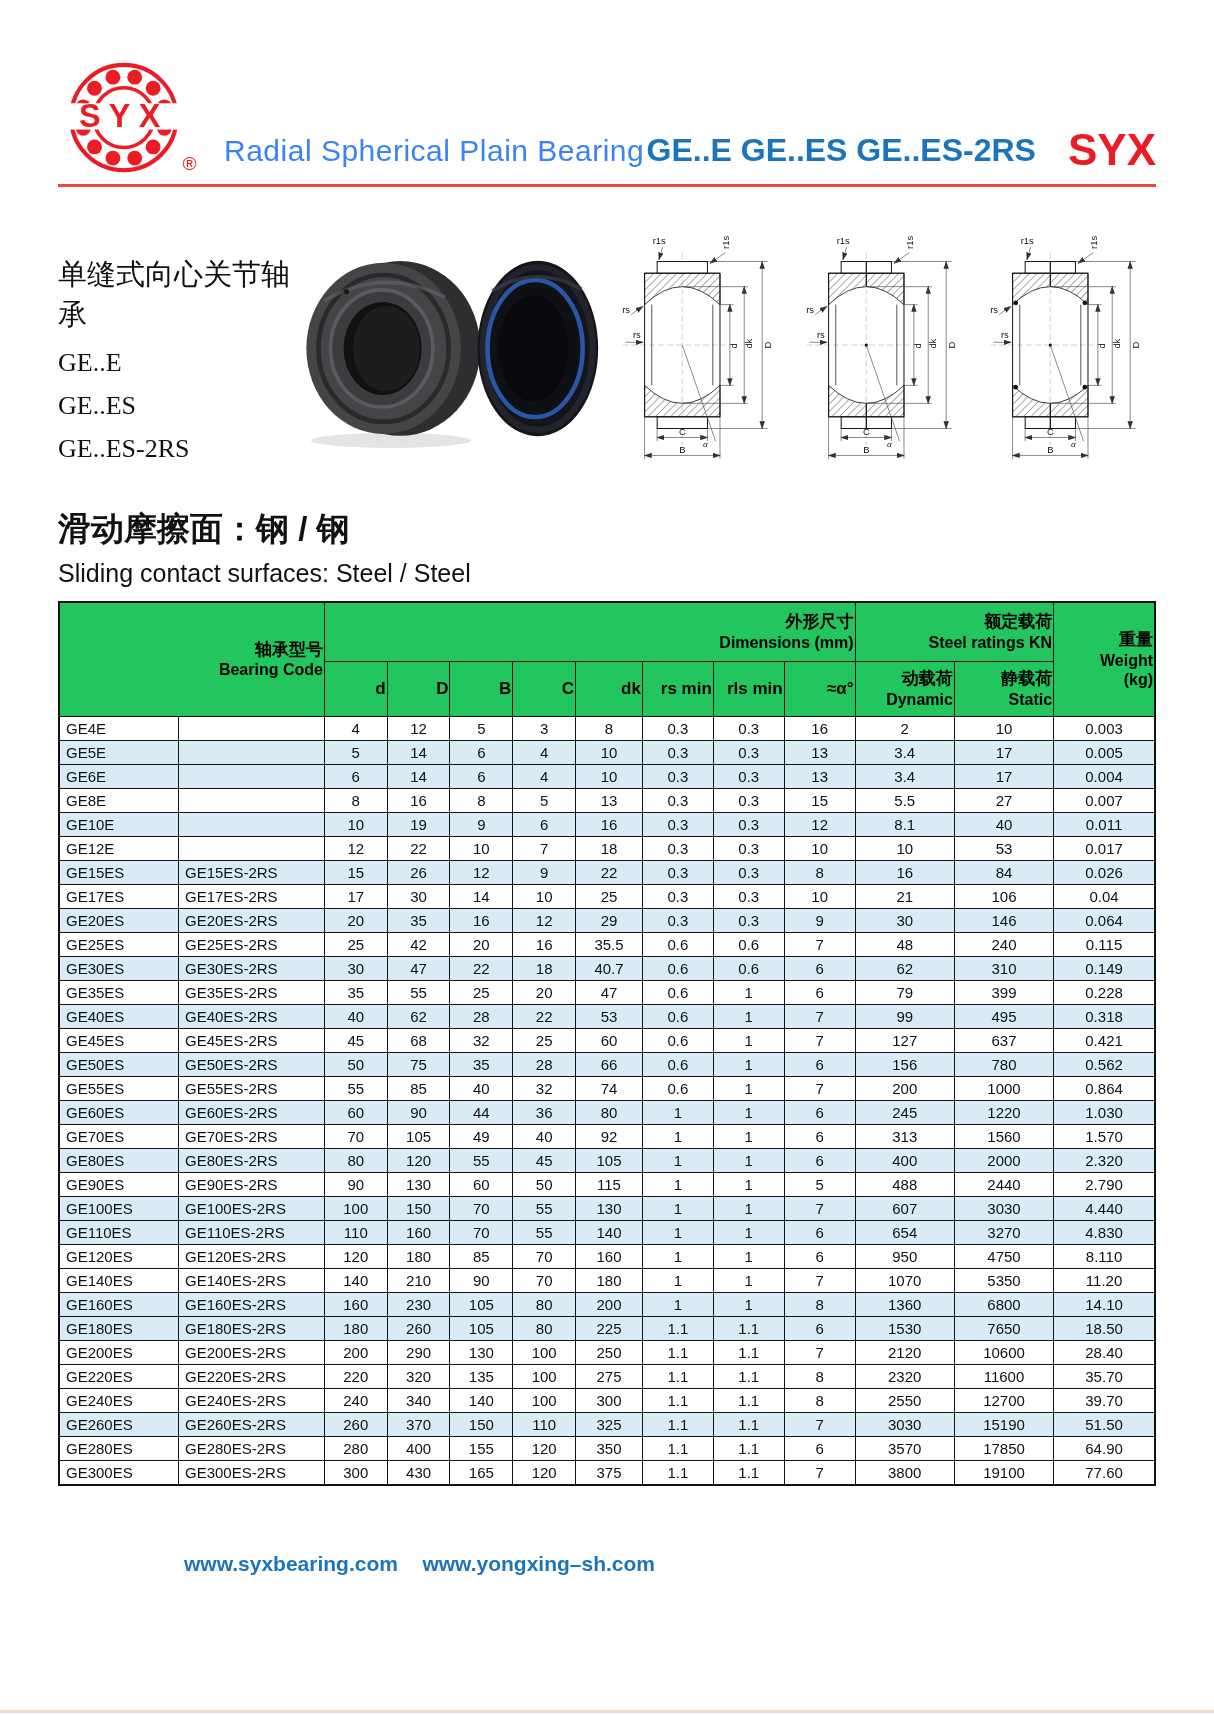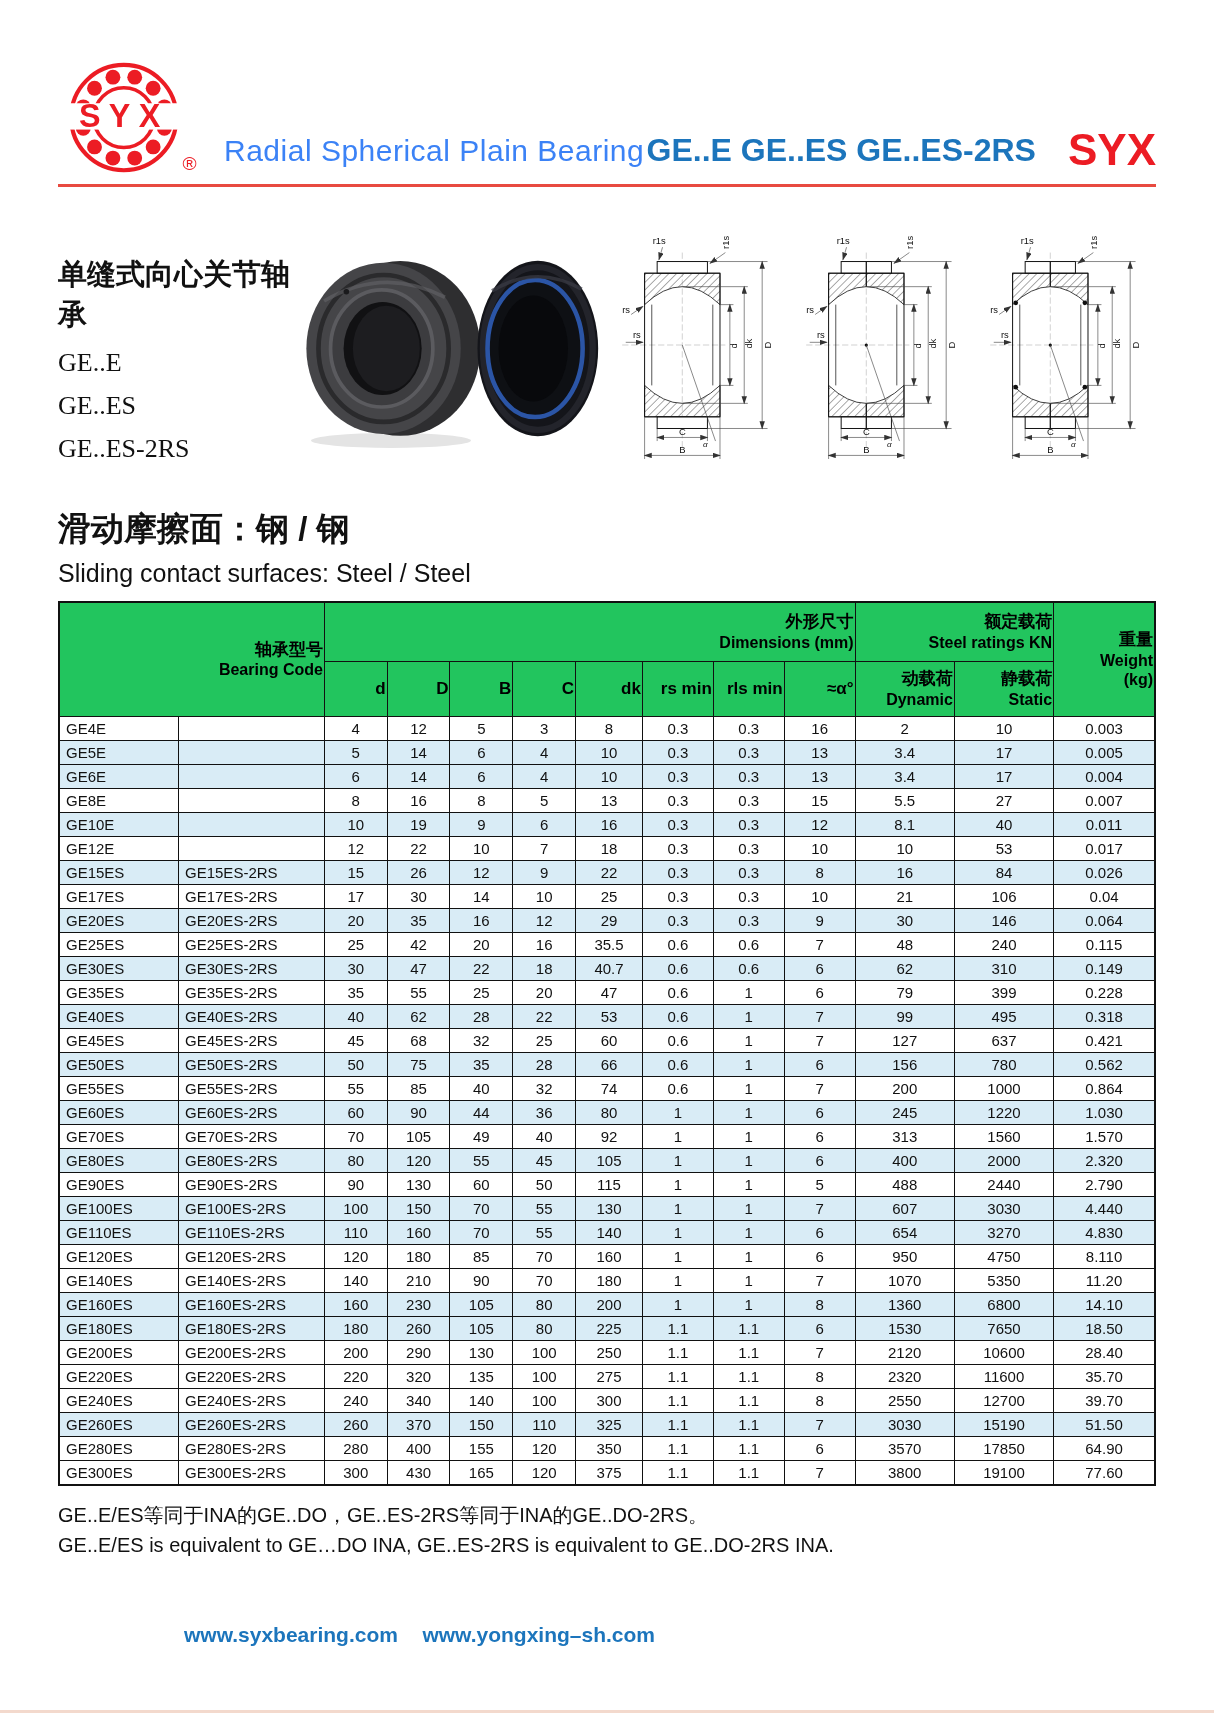--- a/index.html
+++ b/index.html
@@ -15,21 +15,21 @@
   .logo { width:146px; height:120px; display:block; }
   .hdr-sub { color:#3b82f6; font-size:30px; padding-bottom:12px; letter-spacing:.5px;text-align:right; }
   .hdr-right { display:flex; align-items:center; gap:32px; padding-bottom:8px; }
   .hdr-models { color:#1c75bc; font-weight:bold; font-size:32px; }
   .hdr-brand { color:#ec1c24; font-weight:bold; font-size:44px; line-height:1; }
   .hdr-rule { height:3px; background:#e84a40; margin-top:4px; }
 
   
   .intro { display:flex; margin-top:42px; height:252px; }
   .intro-text { width:240px; padding-top:26px; flex:none; }
-  .intro-title { font-size:29px; font-weight:bold; }
+  .intro-title { font-size:29px; font-weight:normal; }
   .intro-model { font-size:26px; margin-top:13px;font-family:Liberation Serif, serif; }
   .photo1 { width:186px; height:206px; margin-top:22px; flex:none; }
   .photo2 { width:128px; height:206px; margin-top:22px; margin-left:-12px; flex:none; }
   .diagrams { display:flex; margin-left:6px; flex:none; }
   .dia { width:184px; height:241px; flex:none; }
   .dia text { font-family:"Liberation Sans",sans-serif; }
 
   
   .surfaces { margin-top:26px; }
   .surf-cn { font-size:33px; font-weight:bold; }
@@ -827,23 +827,19 @@
           <td>1.1</td>
           <td>1.1</td>
           <td>7</td>
           <td>3800</td>
           <td>19100</td>
           <td>77.60</td>
         </tr>
       </tbody>
   </table>
 
-  <div class="notes">
-    <div>GE..E/ES等同于INA的GE..DO，GE..ES-2RS等同于INA的GE..DO-2RS。</div>
-    <div>GE..E/ES is equivalent to GE…DO INA, GE..ES-2RS is equivalent to GE..DO-2RS INA.</div>
-  </div>
 
   <div class="footer">
     <span class="site">www.syxbearing.com</span>
     <span class="site">www.yongxing–sh.com</span>
   </div>
 </div>
 <div class="bottom-line"></div>
 
 </body></html>

